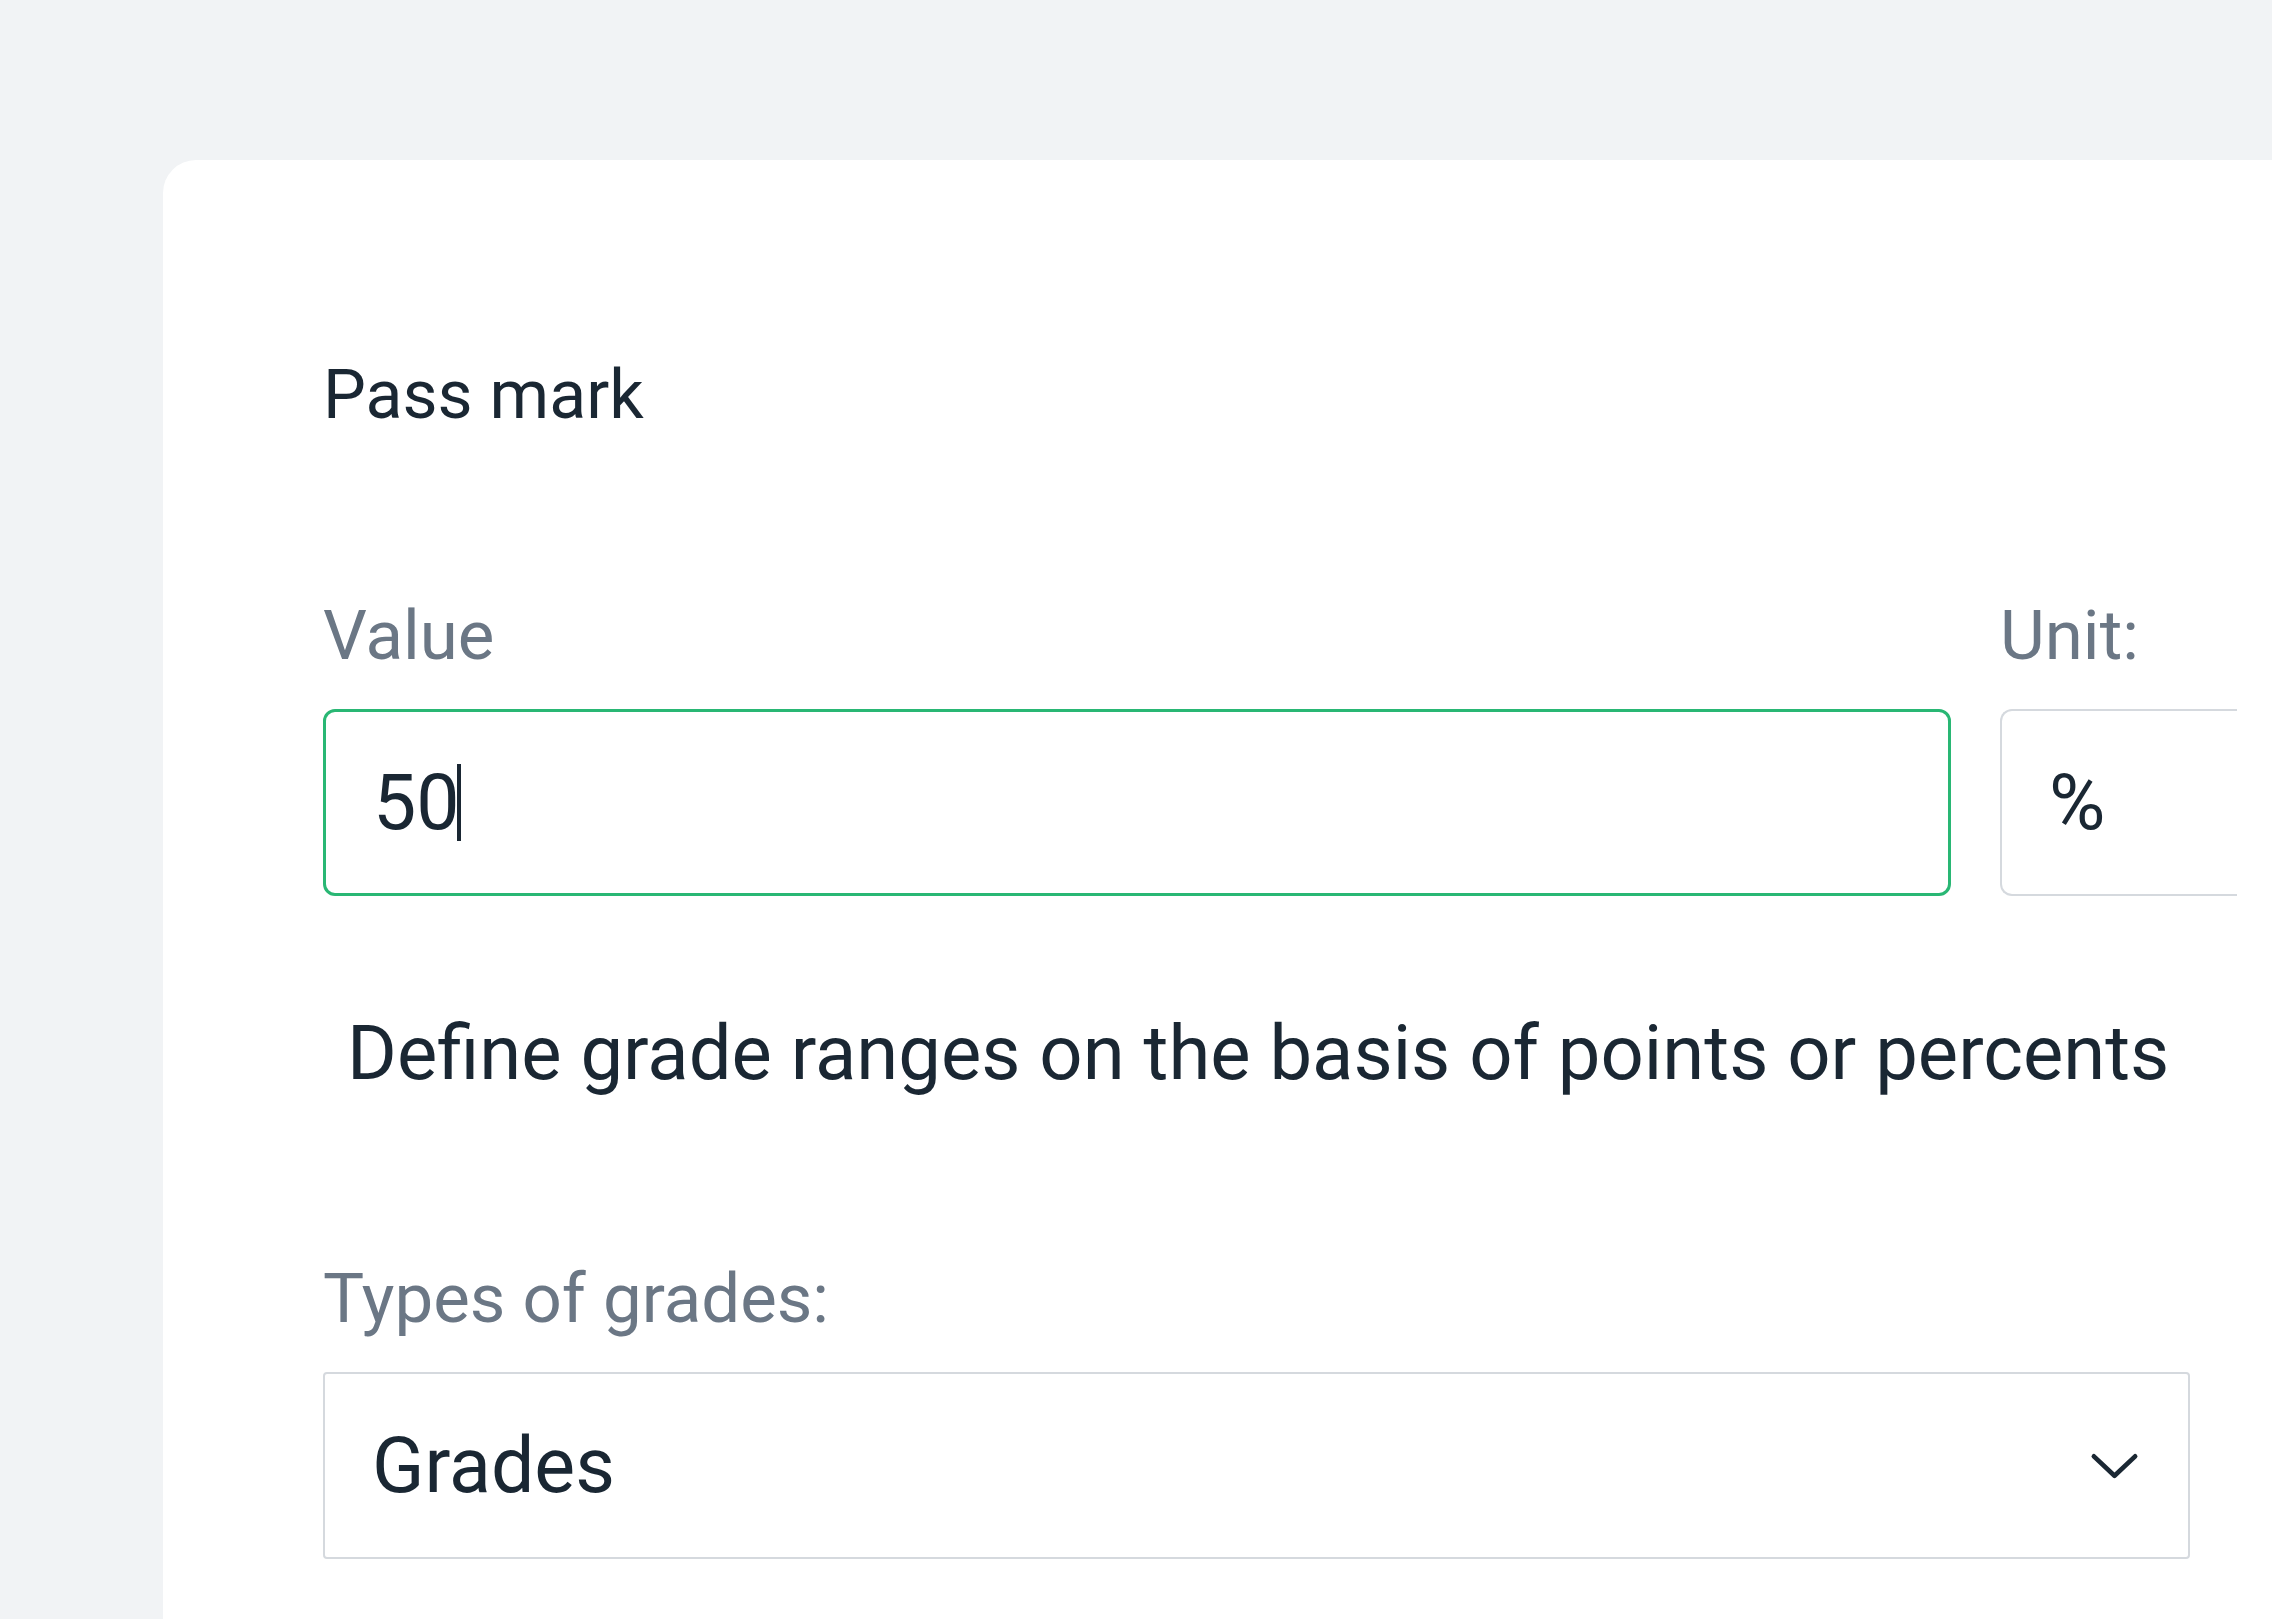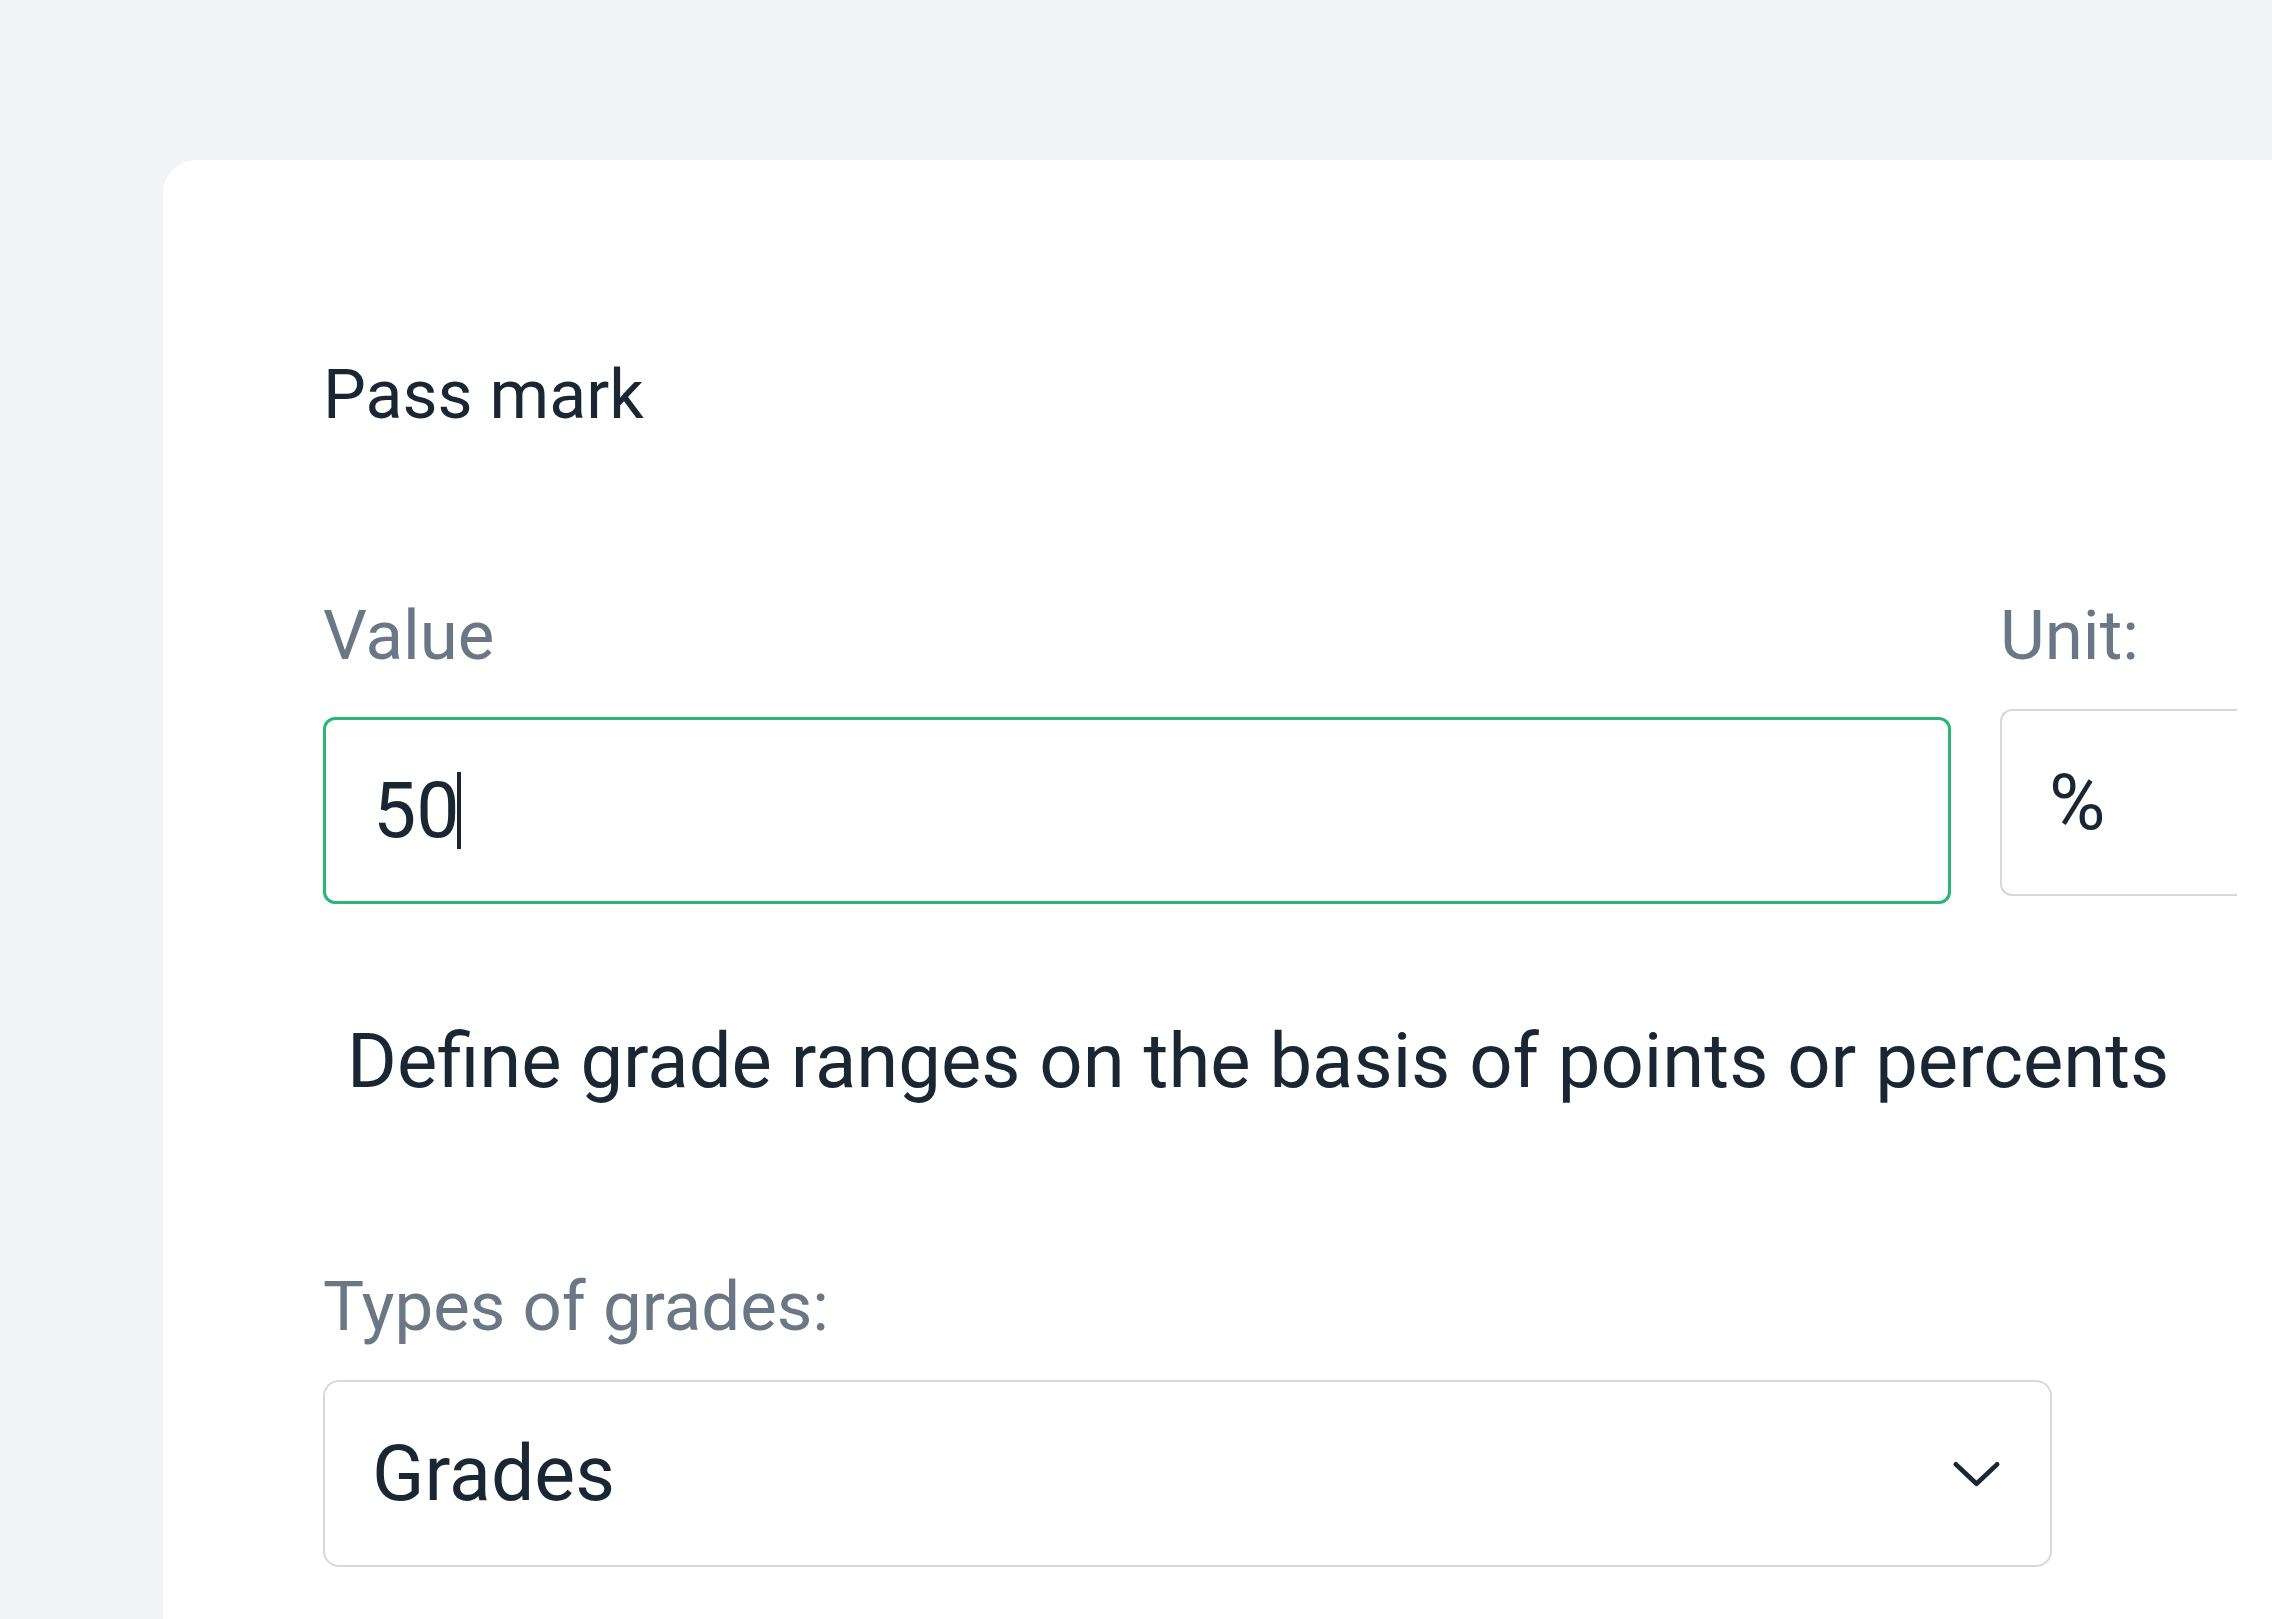--- a/index.html
+++ b/index.html
@@ -70,21 +70,20 @@
       height: 187px;
       border: 3.6px solid #29b774;
       border-radius: 12px;
       font-size: 77px;
       font-weight: 400;
       color: #1a2733;
       padding: 0 47px;
       background-color: #ffffff;
       display: flex;
       align-items: center;
-      margin-top: 8px;
     }
 
     .unit-box {
       height: 187px;
       min-width: 237px;
       border: 2.4px solid #d5d9de;
       border-radius: 12px 0 0 12px;
       border-right: none;
       font-size: 77px;
       font-weight: 400;
@@ -98,24 +97,24 @@
     .description {
       font-size: 76px;
       font-weight: 400;
       color: #1a2733;
       margin-bottom: 160px;
       white-space: nowrap;
       margin-left: 24px;
     }
 
     .select-box {
-      width: 1729px;
+      width: 1867px;
       height: 187px;
       border: 2.4px solid #d5d9de;
-      border-radius: 16px;
+      border-radius: 4px;
       font-size: 77px;
       font-weight: 400;
       color: #1a2733;
       padding: 0 47px;
       background-color: #ffffff;
       display: flex;
       align-items: center;
       justify-content: space-between;
       cursor: pointer;
     }

